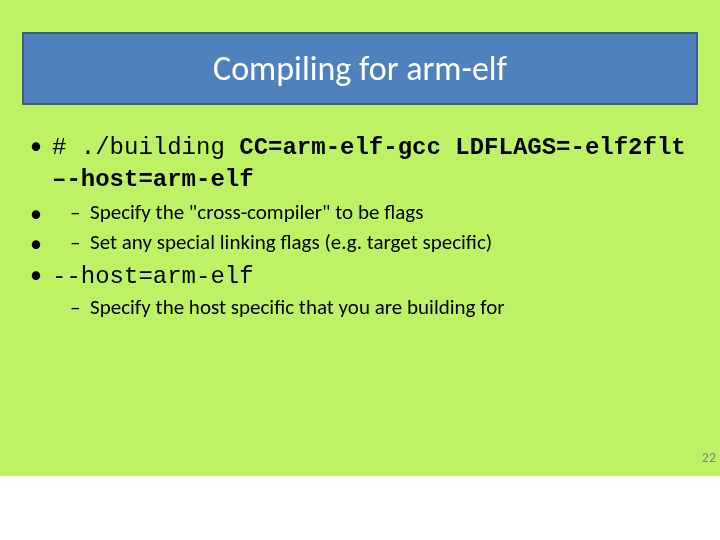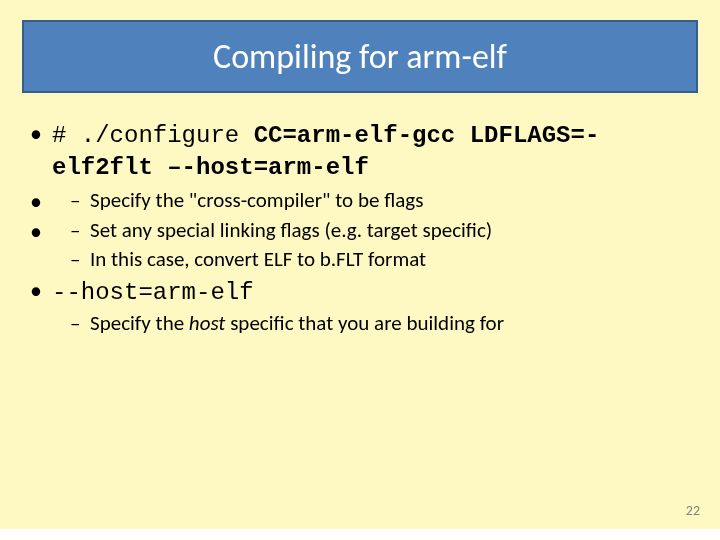--- a/index.html
+++ b/index.html
@@ -1,22 +1,22 @@
 <!DOCTYPE html>
 <html><head>
 <meta charset="utf-8">
 <style>
   * { margin: 0; padding: 0; box-sizing: border-box; }
   html, body { width: 720px; height: 540px; background: #fff; font-family: Calibri, "Segoe UI", Arial, sans-serif; }
   .slide {
     width: 720px;
-    height: 529px;
+    height: 476px;
     position: relative;
-    background: #fef9c3;
-    padding: 20px 22px 0 22px;
+    background: #bef264;
+    padding: 32px 22px 0 22px;
   }
   .title-box {
     background: #4f81bd;
     border: 2px solid #385d8a;
     color: #fff;
     padding: 14px 10px;
     text-align: center;
     font-size: 34px;
     font-weight: 400;
     margin-bottom: 26px;
@@ -50,60 +50,57 @@
     font-size: 21px;
   }
   .lvl2 > li::before {
     content: "–";
     position: absolute;
     left: 18px;
     top: 0;
   }
   .mono { font-family: "Courier New", Courier, monospace; }
   .bold { font-weight: bold; }
-  .italic { font-style: italic; }
+  .italic { }
   .page-num {
     position: absolute;
-    right: 20px;
+    right: 4px;
     bottom: 10px;
     font-size: 14px;
     color: #7f7f7f;
   }
 </style>
 </head>
 <body>
 
 <div class="slide">
 
   <div class="title-box">
     <span>Compiling for arm-elf</span>
   </div>
 
   <div class="content">
     <ul class="lvl1">
 
       <li>
-        <span class="mono"># ./configure </span><span class="mono bold">CC=arm-elf-gcc LDFLAGS=-elf2flt –-host=arm-elf</span>
+        <span class="mono"># ./building </span><span class="mono bold">CC=arm-elf-gcc LDFLAGS=-elf2flt –-host=arm-elf</span>
       </li>
 
       <li>
         <ul class="lvl2">
           <li>
             <span>Specify the </span><span>"cross-compiler"</span><span> to be flags</span>
           </li>
         </ul>
       </li>
 
       <li>
         <ul class="lvl2">
           <li>
             <span>Set any special linking flags (e.g. target specific)</span>
-          </li>
-          <li>
-            <span>In this case, convert ELF to b.FLT format</span>
           </li>
         </ul>
       </li>
 
       <li>
         <span class="mono">--host=arm-elf</span>
         <ul class="lvl2">
           <li>
             <span>Specify the </span><span class="italic">host</span><span> specific that you are building for</span>
           </li>

